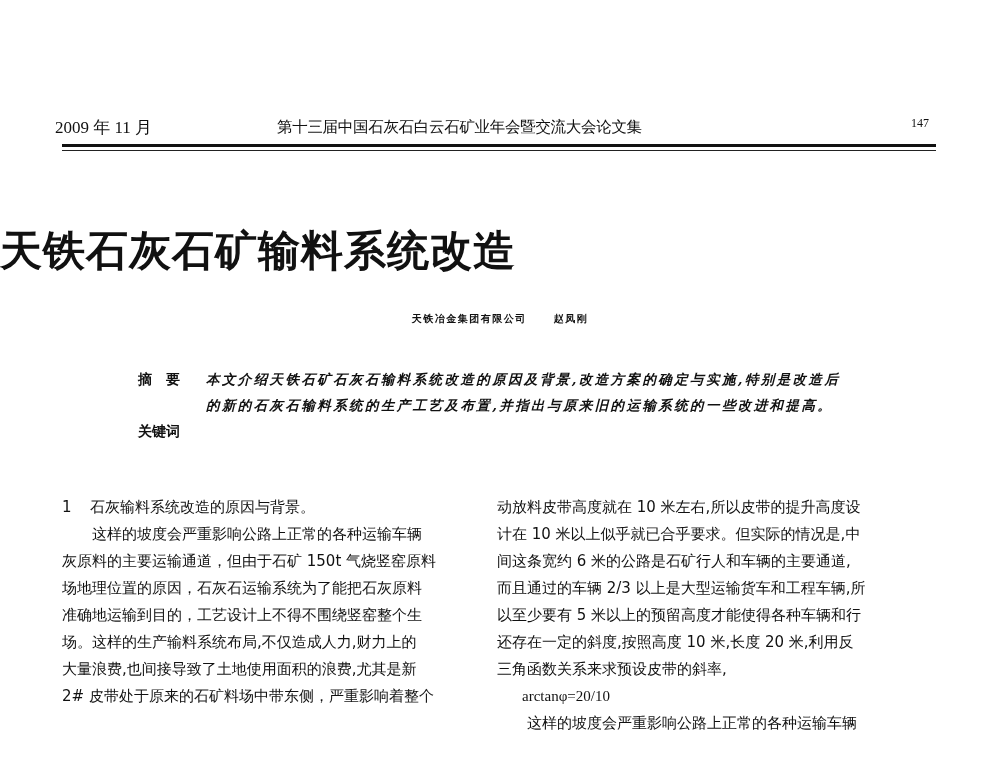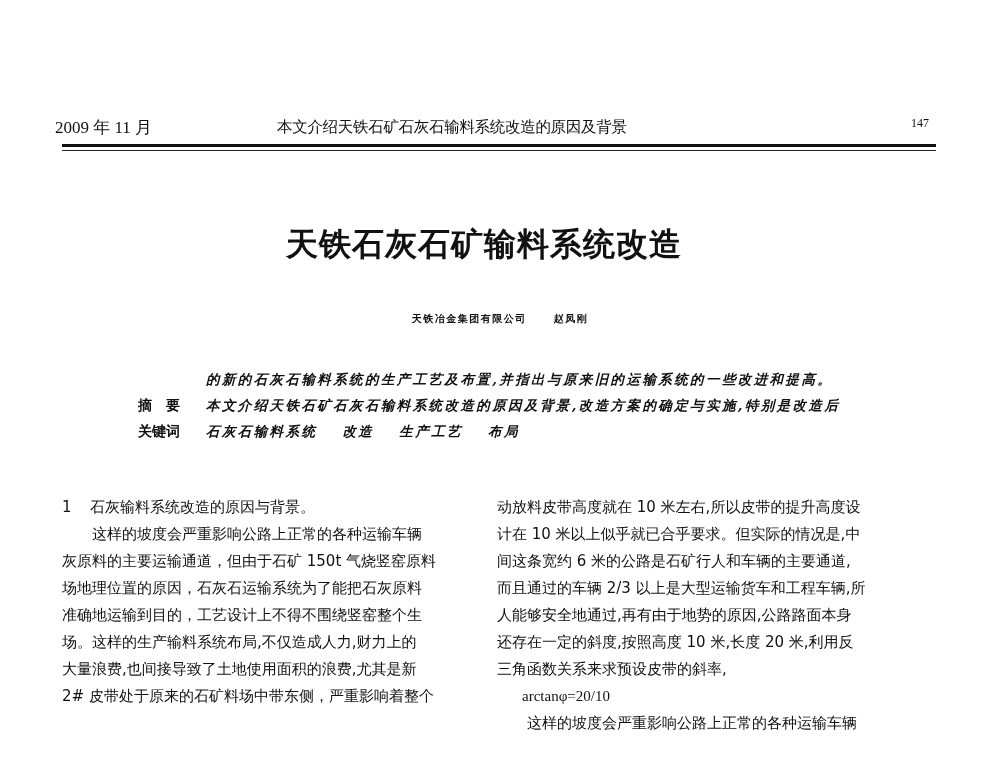--- a/index.html
+++ b/index.html
@@ -58,22 +58,22 @@
       position: absolute;
       left: 62px; top: 150px;
       width: 874px; height: 1px;
       background: #222;
     }
     
     .title {
       position: absolute;
       left: 0; top: 223px;
       width: 968px;
-      text-align: center;
-      font-size: 32px;
+      text-align: left;
+      font-size: 42px;
       font-weight: bold;
       letter-spacing: 1px;
       font-family: "DejaVu Serif", "Liberation Serif", serif;
     }
     .author-line {
       position: absolute;
       left: 0; top: 312px;
       width: 1000px;
       text-align: center;
       font-size: 10px;
@@ -134,49 +134,43 @@
     }
     .section-heading .num { display: inline-block; width: 28px; }
   </style>
 </head>
 <body>
 
 <div class="page">
 
   <div class="running-header">
     <span class="rh-date">2009 年 11 月</span>
-    <span class="rh-journal">本文介绍天铁石矿石灰石输料系统改造的原因及背景</span>
+    <span class="rh-journal">第十三届中国石灰石白云石矿业年会暨交流大会论文集</span>
     <span class="rh-page">147</span>
   </div>
   <div class="rule-thick"></div>
   <div class="rule-thin"></div>
 
   <div class="title">天铁石灰石矿输料系统改造</div>
 
   <div class="author-line">
     <span class="affil">天铁冶金集团有限公司</span>
     <span>赵凤刚</span>
   </div>
 
   <div class="abstract">
     <div class="abs-row">
-      <span class="abs-text">的新的石灰石输料系统的生产工艺及布置,并指出与原来旧的运输系统的一些改进和提高。</span>
-    </div>
-    <div class="abs-row">
       <span class="abs-label spaced">摘要</span>
       <span class="abs-text">本文介绍天铁石矿石灰石输料系统改造的原因及背景,改造方案的确定与实施,特别是改造后</span>
     </div>
     <div class="abs-row">
+      <span class="abs-text">的新的石灰石输料系统的生产工艺及布置,并指出与原来旧的运输系统的一些改进和提高。</span>
+    </div>
+    <div class="abs-row">
       <span class="abs-label">关键词</span>
-      <span class="abs-text">
-        <span class="kw-item">石灰石输料系统</span>
-        <span class="kw-item">改造</span>
-        <span class="kw-item">生产工艺</span>
-        <span class="kw-item">布局</span>
-      </span>
     </div>
   </div>
 
   <div class="col col-left">
     <div class="line section-heading">
       <span class="num">1</span><span>石灰输料系统改造的原因与背景。</span>
     </div>
     <div class="line indent">这样的坡度会严重影响公路上正常的各种运输车辆</div>
     <div class="line">灰原料的主要运输通道，但由于石矿 150t 气烧竖窑原料</div>
     <div class="line">场地理位置的原因，石灰石运输系统为了能把石灰原料</div>
@@ -184,20 +178,20 @@
     <div class="line">场。这样的生产输料系统布局,不仅造成人力,财力上的</div>
     <div class="line">大量浪费,也间接导致了土地使用面积的浪费,尤其是新</div>
     <div class="line">2# 皮带处于原来的石矿料场中带东侧，严重影响着整个</div>
   </div>
 
   <div class="col col-right">
     <div class="line">动放料皮带高度就在 10 米左右,所以皮带的提升高度设</div>
     <div class="line">计在 10 米以上似乎就已合乎要求。但实际的情况是,中</div>
     <div class="line">间这条宽约 6 米的公路是石矿行人和车辆的主要通道,</div>
     <div class="line">而且通过的车辆 2/3 以上是大型运输货车和工程车辆,所</div>
-    <div class="line">人能够安全地通过,再有由于地势的原因,公路路面本身</div>
+    <div class="line">以至少要有 5 米以上的预留高度才能使得各种车辆和行</div>
     <div class="line">还存在一定的斜度,按照高度 10 米,长度 20 米,利用反</div>
     <div class="line">三角函数关系来求预设皮带的斜率,</div>
     <div class="line formula">arctanφ=20/10</div>
     <div class="line indent">这样的坡度会严重影响公路上正常的各种运输车辆</div>
   </div>
 
 </div>
 
 </body></html>

